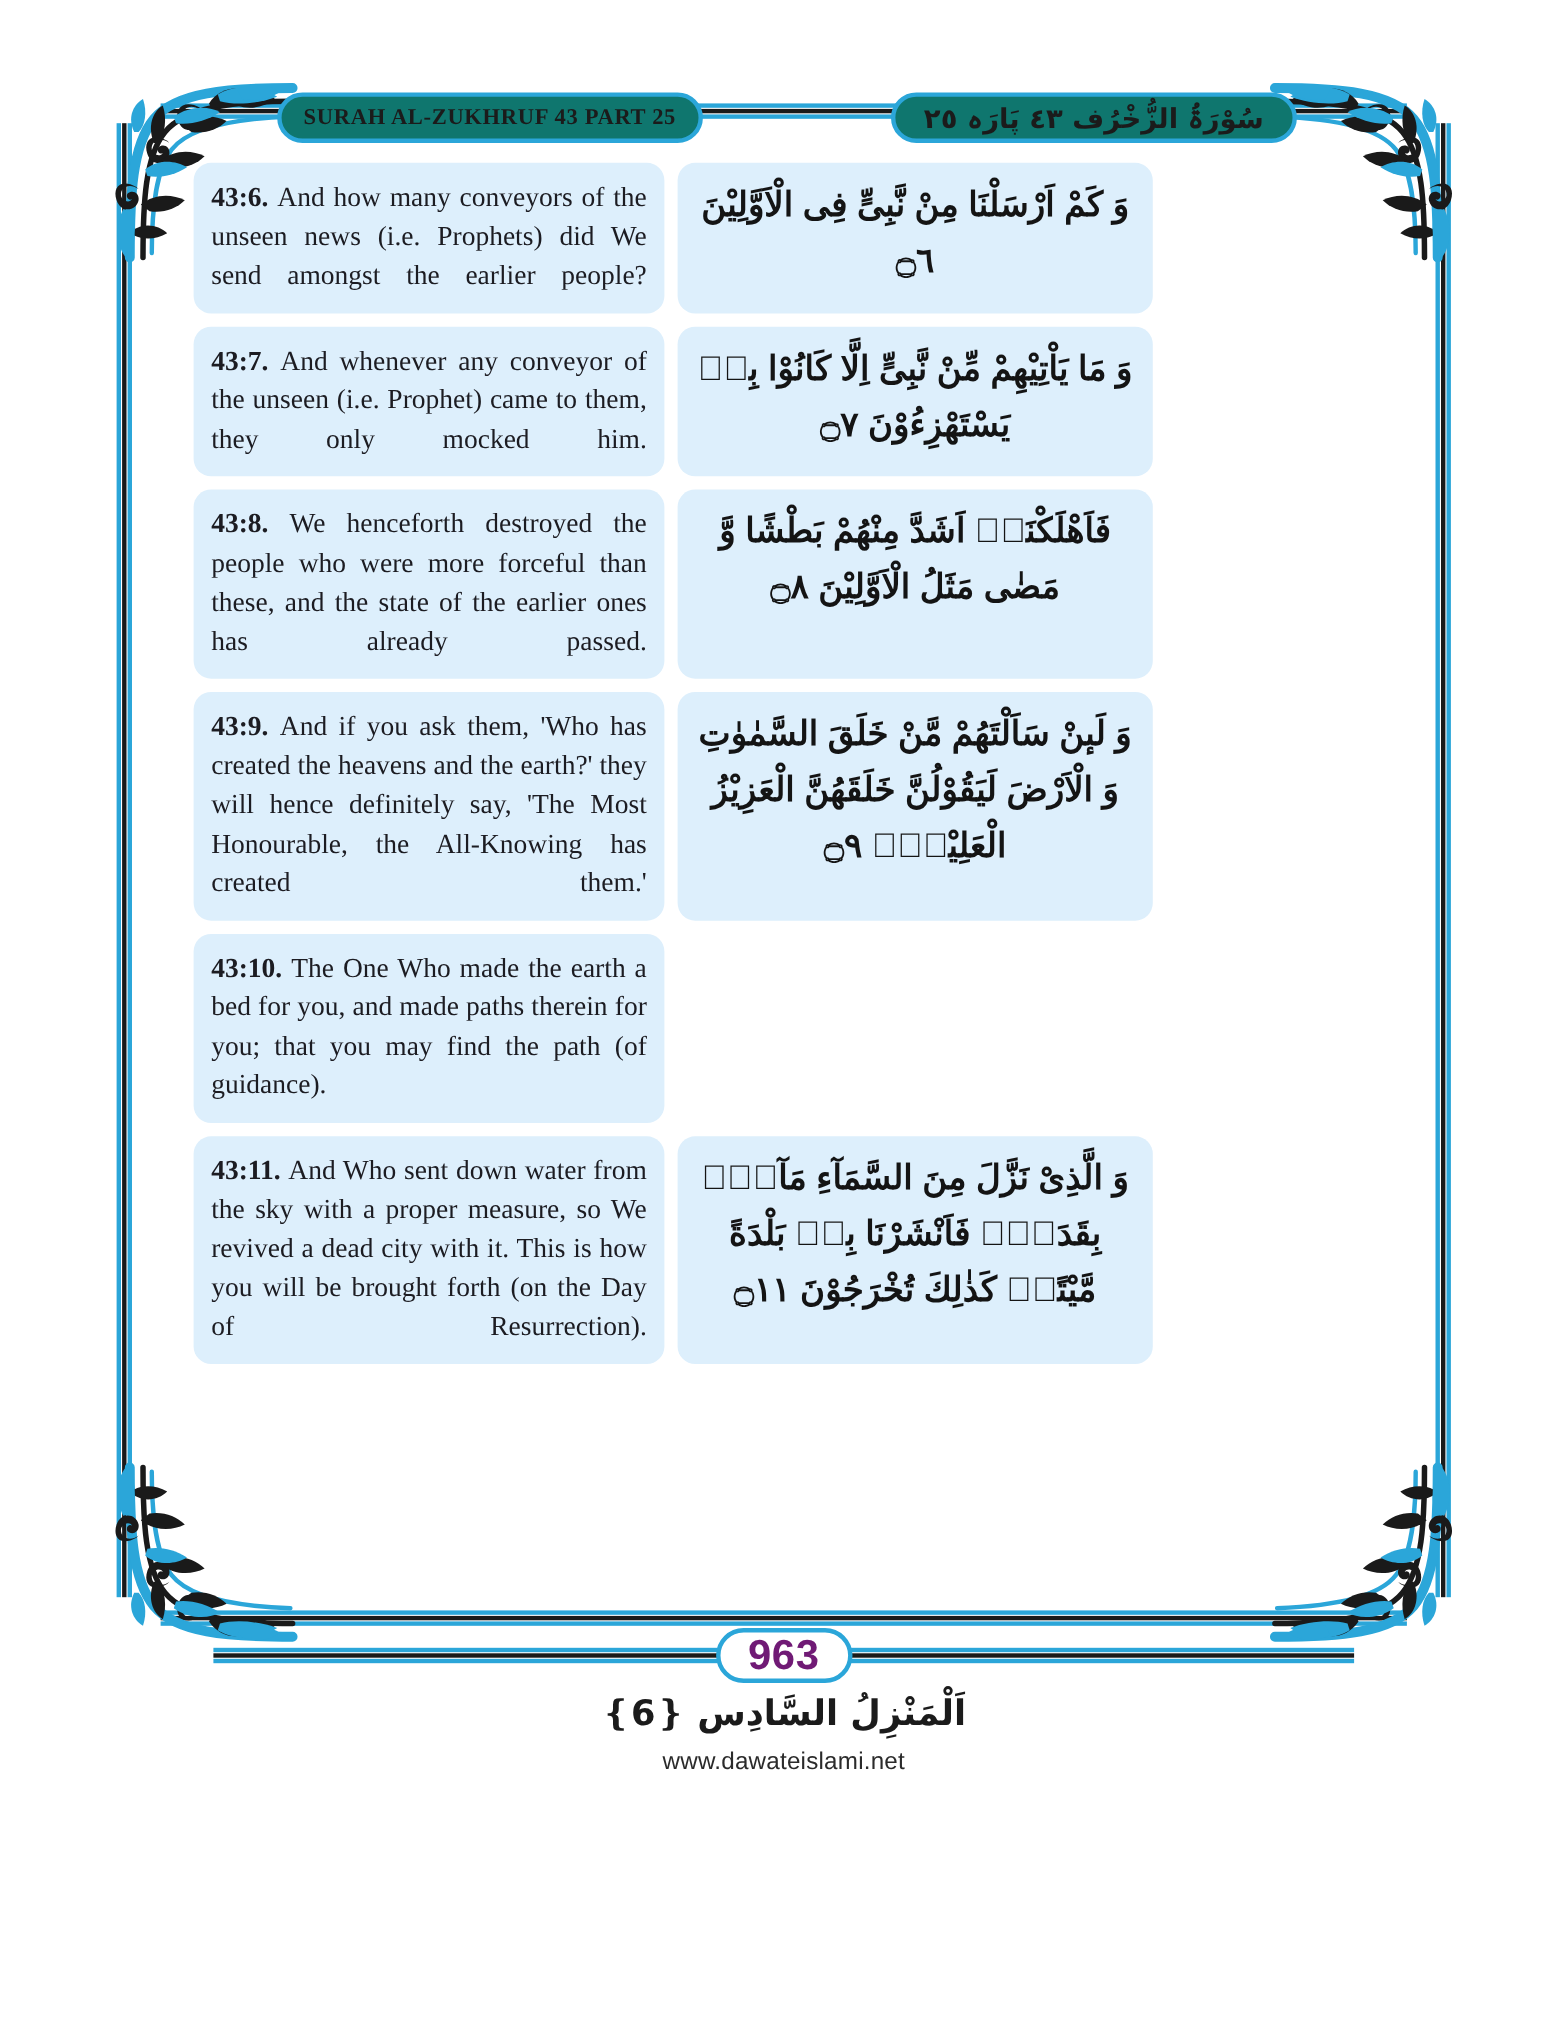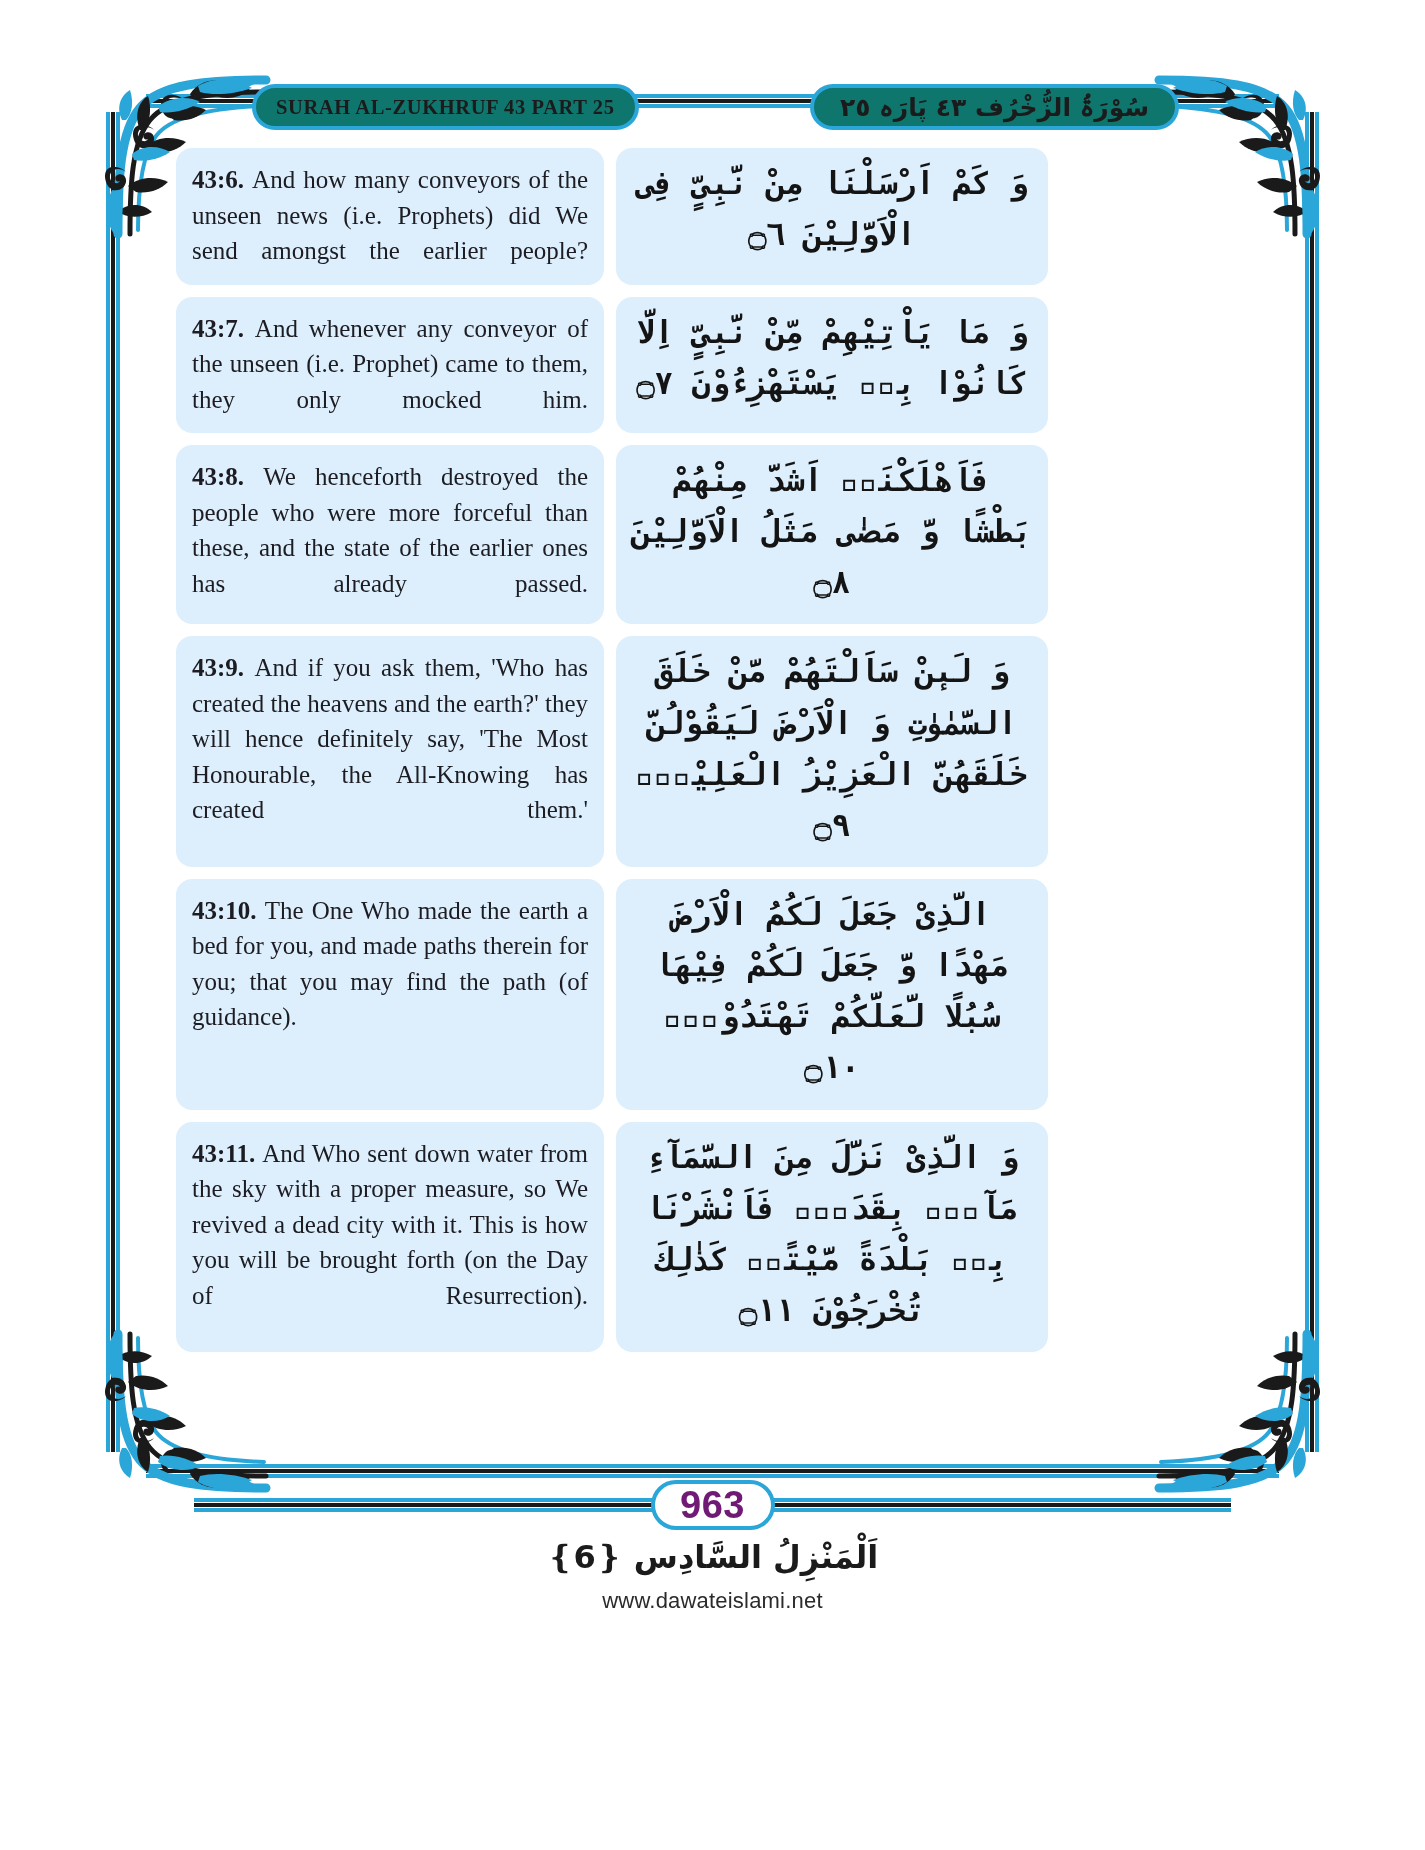--- a/index.html
+++ b/index.html
@@ -102,21 +102,21 @@
     line-height:1.42;
     color:#1c1c22;
     hyphens:none;
   }
   .cell-en .vnum{font-weight:bold;}
   .cell-ar{
     width:432px;
     padding:12px 16px 14px 16px;
     direction:rtl;
     text-align:center;
-    font-family:Liberation Mono, monospace;
+    font-family:Liberation Sans, sans-serif;
     font-size:31px;
     line-height:1.65;
     color:#141414;
     font-weight:bold;
     display:flex;
     align-items:flex-start;
     justify-content:center;
   }
   .cell-ar span{display:block;width:100%;}
 
@@ -352,23 +352,20 @@
     <div class="cell cell-ar">
       <span>وَ لَىٕنْ سَاَلْتَهُمْ مَّنْ خَلَقَ السَّمٰوٰتِ وَ الْاَرْضَ لَيَقُوْلُنَّ خَلَقَهُنَّ الْعَزِيْزُ الْعَلِيْمُۙ ۝٩</span>
     </div>
   </div>
 
   <div class="verse-row">
     <div class="cell cell-en">
       <span class="vnum">43:10. </span>
       <span>The One Who made the earth a bed for you, and made paths therein for you; that you may find the path (of guidance).</span>
     </div>
-    <div class="cell cell-ar">
-      <span>الَّذِیْ جَعَلَ لَكُمُ الْاَرْضَ مَهْدًا وَّ جَعَلَ لَكُمْ فِيْهَا سُبُلًا لَّعَلَّكُمْ تَهْتَدُوْنَۚ ۝١٠</span>
-    </div>
   </div>
 
   <div class="verse-row">
     <div class="cell cell-en">
       <span class="vnum">43:11. </span>
       <span>And Who sent down water from the sky with a proper measure, so We revived a dead city with it. This is how you will be brought forth (on the Day of Resurrection).</span>
     </div>
     <div class="cell cell-ar">
       <span>وَ الَّذِیْ نَزَّلَ مِنَ السَّمَآءِ مَآءًۢ بِقَدَرٍۚ فَاَنْشَرْنَا بِهٖ بَلْدَةً مَّيْتًاۚ كَذٰلِكَ تُخْرَجُوْنَ ۝١١</span>
     </div>

